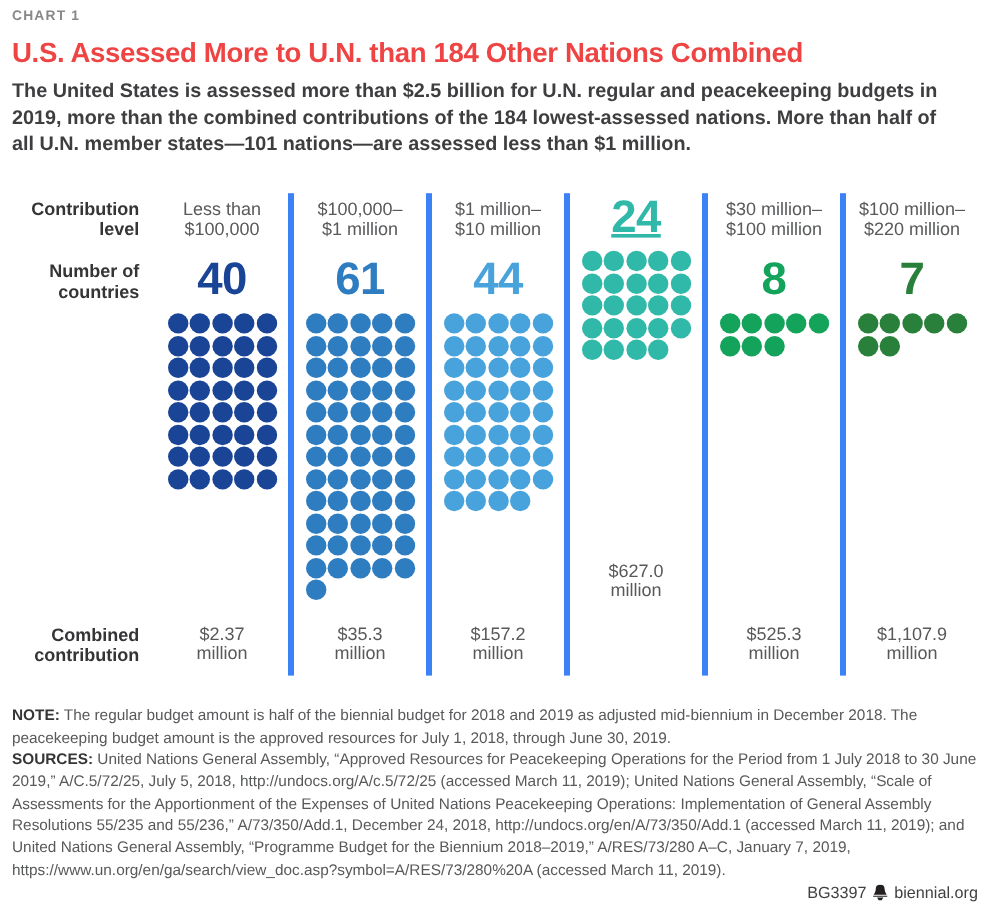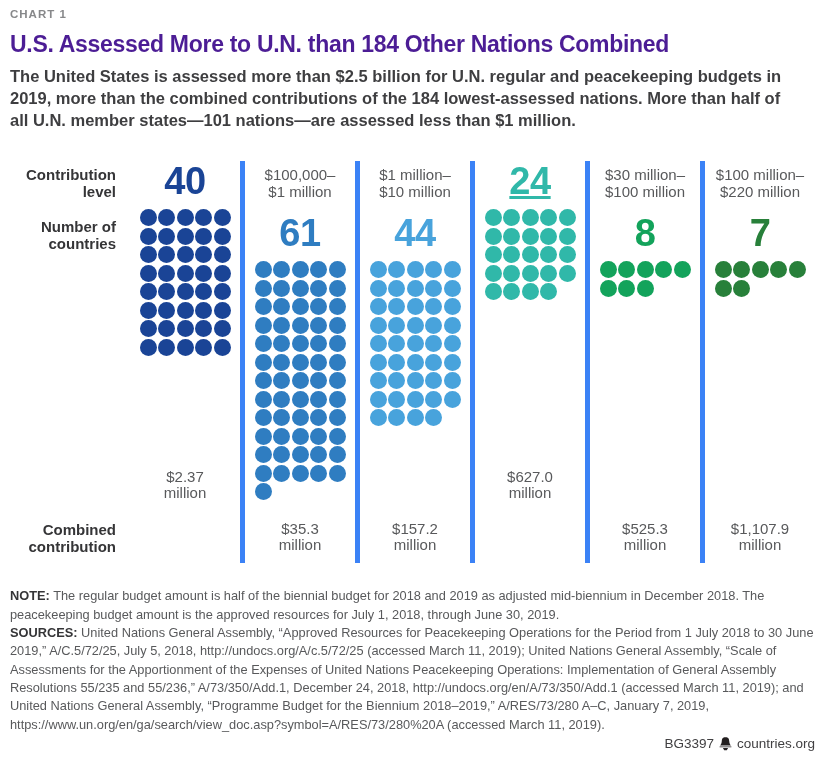--- a/index.html
+++ b/index.html
@@ -10,21 +10,21 @@
     color: #3E3E40;
     overflow: hidden;
   }
   .page { width: 825px; height: 759px; padding: 8px 10px 6px 10px; position: relative; }
 
   .chart-label {
     font-size: 11.5px; font-weight: bold; letter-spacing: 1px;
     color: #87888A; margin-bottom: 11px;
   }
   .title {
-    font-size: 23px; font-weight: bold; color: #4c1d95;
+    font-size: 23px; font-weight: bold; color: #ef4444;
     letter-spacing: -0.3px; line-height: 1.15; margin-bottom: 8px;
   }
   .subtitle {
     font-size: 16.5px; line-height: 22px; color: #3E3E40;
     max-width: 782px;
     font-weight: bold;
   }
 
   .chart-area { display: flex; margin-top: 30px; }
   .labels-col { width: 120px; flex: 0 0 120px; }
@@ -91,20 +91,22 @@
       <div class="sec-level">Contribution
 level</div>
       <div class="sec-count">Number of
 countries</div>
       <div class="sec-dots"></div>
       <div class="sec-combined">Combined
 contribution</div>
     </div>
 
     <div class="data-col">
+      <div class="sec-level level-label">Less than
+$100,000</div>
       <div class="sec-count">
           <span class="count-number" style="color: rgb(26, 68, 150);">40</span>
         </div>
       <div class="sec-dots">
           <div class="dot-grid">
             <div class="dot" style="background: rgb(26, 68, 150);"></div>
             <div class="dot" style="background: rgb(26, 68, 150);"></div>
             <div class="dot" style="background: rgb(26, 68, 150);"></div>
             <div class="dot" style="background: rgb(26, 68, 150);"></div>
             <div class="dot" style="background: rgb(26, 68, 150);"></div>
@@ -367,16 +369,16 @@
     <p><strong>SOURCES:</strong> <span>United Nations General Assembly, “Approved Resources for Peacekeeping Operations for the Period from 1 July 2018 to 30 June 2019,” A/C.5/72/25, July 5, 2018, http://undocs.org/A/c.5/72/25 (accessed March 11, 2019); United Nations General Assembly, “Scale of Assessments for the Apportionment of the Expenses of United Nations Peacekeeping Operations: Implementation of General Assembly Resolutions 55/235 and 55/236,” A/73/350/Add.1, December 24, 2018, http://undocs.org/en/A/73/350/Add.1 (accessed March 11, 2019); and United Nations General Assembly, “Programme Budget for the Biennium 2018–2019,” A/RES/73/280 A–C, January 7, 2019, https://www.un.org/en/ga/search/view_doc.asp?symbol=A/RES/73/280%20A (accessed March 11, 2019).</span></p>
   </div>
 
   <div class="footer">
     <span>BG3397</span>
     <span class="bell-icon">
       <svg viewBox="0 0 13 14" width="13" height="14" xmlns="http://www.w3.org/2000/svg">
         <path fill="#231f20" d="M6.5 0.2 C3.4 0.2 2.9 1.9 2.8 3.9 C2.7 5.9 1.9 7.4 1.1 8.6 L11.9 8.6 C11.1 7.4 10.3 5.9 10.2 3.9 C10.1 1.9 9.6 0.2 6.5 0.2 Z M0.6 9.4 L12.4 9.4 L12.4 10.3 L0.6 10.3 Z M3.9 11 L5.2 13.2 L7.8 13.2 L9.1 11 Z"></path>
       </svg>
     </span>
-    <span>countries.org</span>
+    <span>biennial.org</span>
   </div>
 
 </div>
 
 </body></html>

